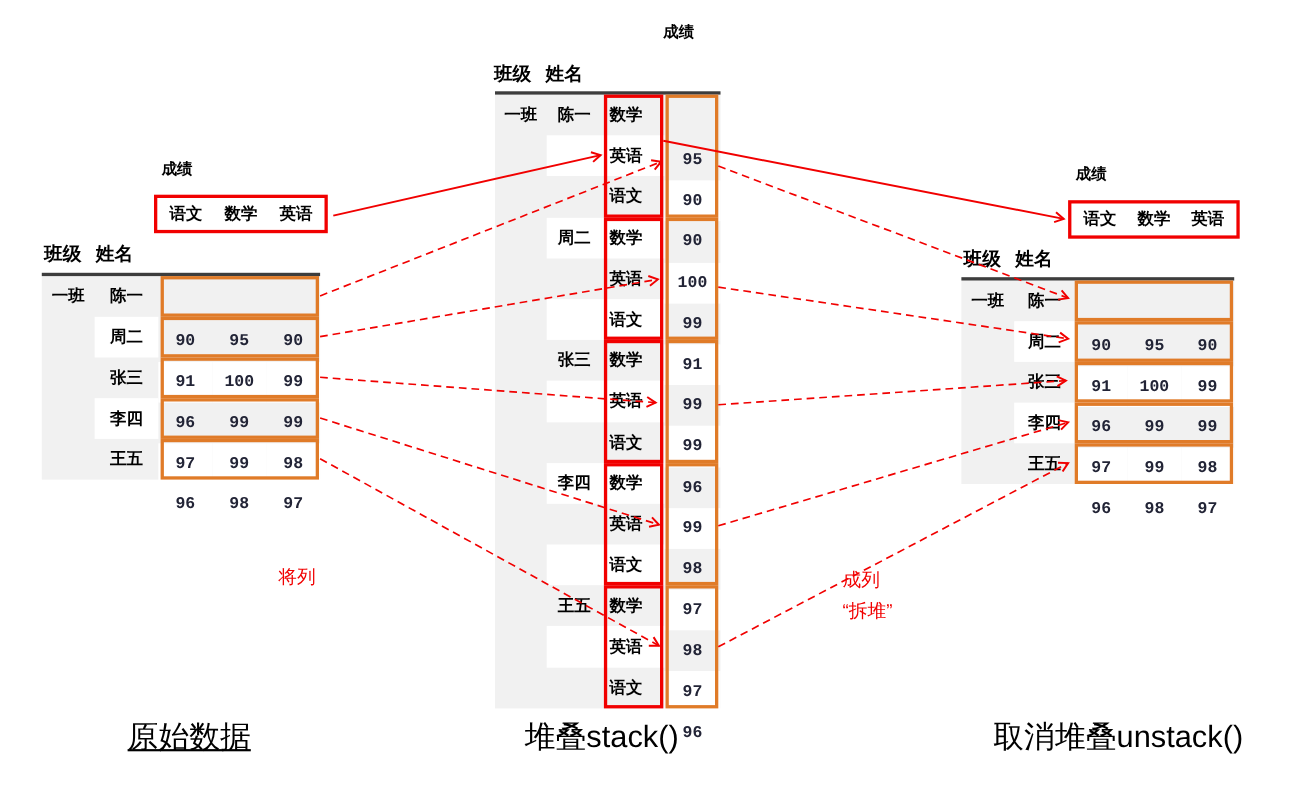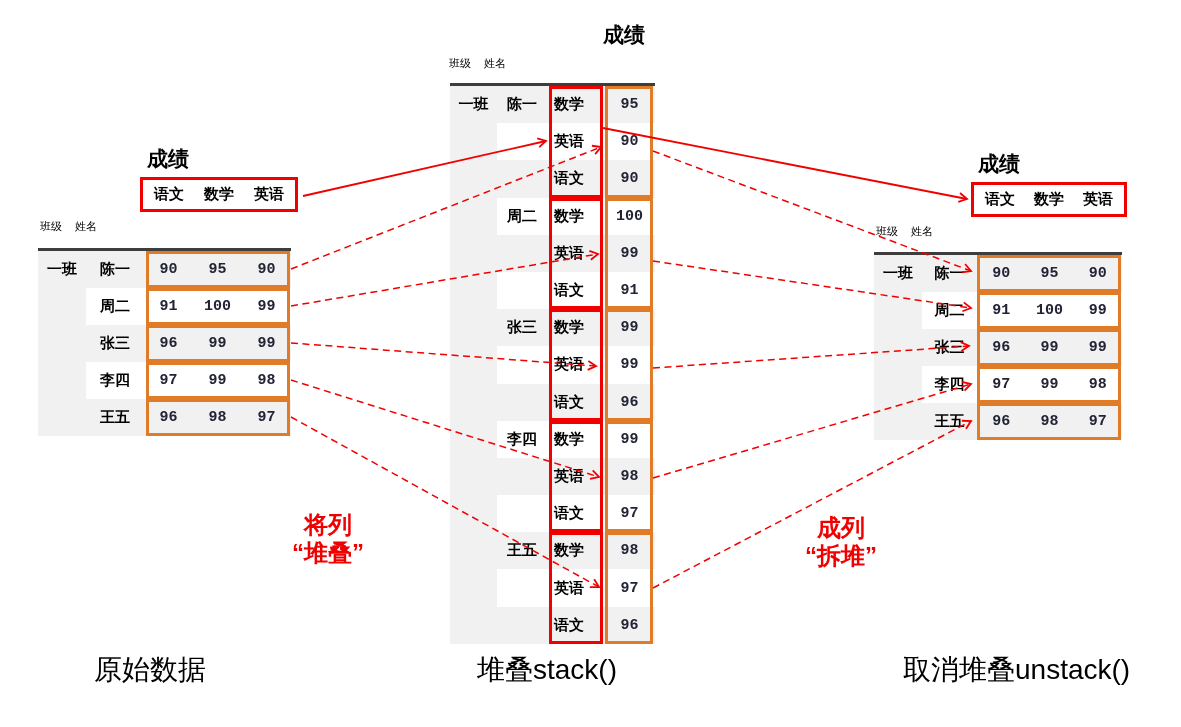--- a/index.html
+++ b/index.html
@@ -7,45 +7,45 @@
     --orange:#e07b28;
     --rowgray:#f1f1f1;
     --hline:#3d3d3d;
     --numcol:#222436;
   }
   html,body{margin:0;padding:0;background:#fff;}
   .canvas{
     position:relative;width:1181px;height:727px;background:#fff;overflow:hidden;
     font-family:"Liberation Sans","DejaVu Sans",sans-serif;color:#000;
   }
-  .hdr{position:absolute;font-size:21px;font-weight:bold;white-space:nowrap;}
-  .idxhdr{position:absolute;display:flex;gap:13px;font-size:11px;font-weight:normal;white-space:nowrap;}
+  .hdr{position:absolute;font-size:14px;font-weight:bold;white-space:nowrap;}
+  .idxhdr{position:absolute;display:flex;gap:13px;font-size:17px;font-weight:bold;white-space:nowrap;}
   .subjbox{
     position:absolute;box-sizing:border-box;border:3px solid var(--red);
     display:flex;justify-content:space-between;align-items:center;
     padding:0 11px;font-size:15px;font-weight:bold;background:#fff;
   }
   .tbl{position:absolute;background:var(--rowgray);border-top:3px solid var(--hline);font-family:Liberation Mono, monospace;}
   .trow{display:flex;height:37px;}
   .mrow{display:flex;height:37.2px;}
   .cell{display:flex;align-items:center;justify-content:center;height:100%;
         font-size:15px;font-weight:bold;box-sizing:border-box;white-space:nowrap;}
-  .num{color:var(--numcol);}
+  .num{color:var(--numcol);margin-top:41px;}
   .cc{width:48px;}  .cn{width:58px;}  .cv{width:49px;}
   .mc{width:47px;}  .mn{width:50px;}
   .ms{width:57px;justify-content:flex-start;padding-left:7px;}
   .mv{width:51px;}
   .cc2{width:48px;} .cn2{width:55px;} .cv2{width:48.3px;}
   .alt .cell{background:#fff;}
   .alt .cc,.alt .cc2,.alt .mc{background:transparent;}
   .box{position:absolute;box-sizing:border-box;border:3px solid var(--orange);pointer-events:none;z-index:5;}
   .box.red{border-color:var(--red);}
   .caption{position:absolute;font-size:28px;white-space:nowrap;}
-  .note{position:absolute;width:150px;text-align:center;font-size:24px;line-height:28px;
-        color:var(--red);white-space:nowrap;font-weight:bold;}
+  .note{position:absolute;width:150px;font-size:17px;line-height:28px;
+        color:var(--red);white-space:nowrap;}
   .arrows{position:absolute;left:0;top:0;z-index:30;pointer-events:none;}
 </style>
 </head>
 <body>
 
 <div class="canvas">
 
   <div class="hdr" style="left:147px;top:145px;">成绩</div>
   <div class="subjbox" style="left:140px;top:177px;width:158px;height:35px;">
     <span>语文</span>
@@ -258,28 +258,27 @@
     </div>
     <div class="box" style="left:103px;top:0;width:144px;height:37px;"></div>
     <div class="box" style="left:103px;top:37px;width:144px;height:37px;"></div>
     <div class="box" style="left:103px;top:74px;width:144px;height:37px;"></div>
     <div class="box" style="left:103px;top:111px;width:144px;height:37px;"></div>
     <div class="box" style="left:103px;top:148px;width:144px;height:37px;"></div>
   </div>
 
   <div class="note" style="left:253px;top:511px;">
     <div>将列</div>
-    <div>“堆叠”</div>
   </div>
   <div class="note" style="left:766px;top:514px;">
     <div>成列</div>
     <div>“拆堆”</div>
   </div>
 
-  <div class="caption" style="left:94px;top:651px;">原始数据</div>
+  <div class="caption" style="left:116px;top:651px;text-decoration:underline;">原始数据</div>
   <div class="caption" style="left:903px;top:651px;">取消堆叠unstack()</div>
   <div class="caption" style="left:477px;top:651px;">堆叠stack()</div>
 
   <svg class="arrows" width="1181" height="727" viewBox="0 0 1181 727">
     <defs>
       <marker id="ah" markerWidth="14" markerHeight="14" refX="10" refY="6" orient="auto" markerUnits="userSpaceOnUse">
         <path d="M2,1.5 L10,6 L2,10.5" fill="none" stroke="#f10000" stroke-width="1.8"></path>
       </marker>
     </defs>
 

